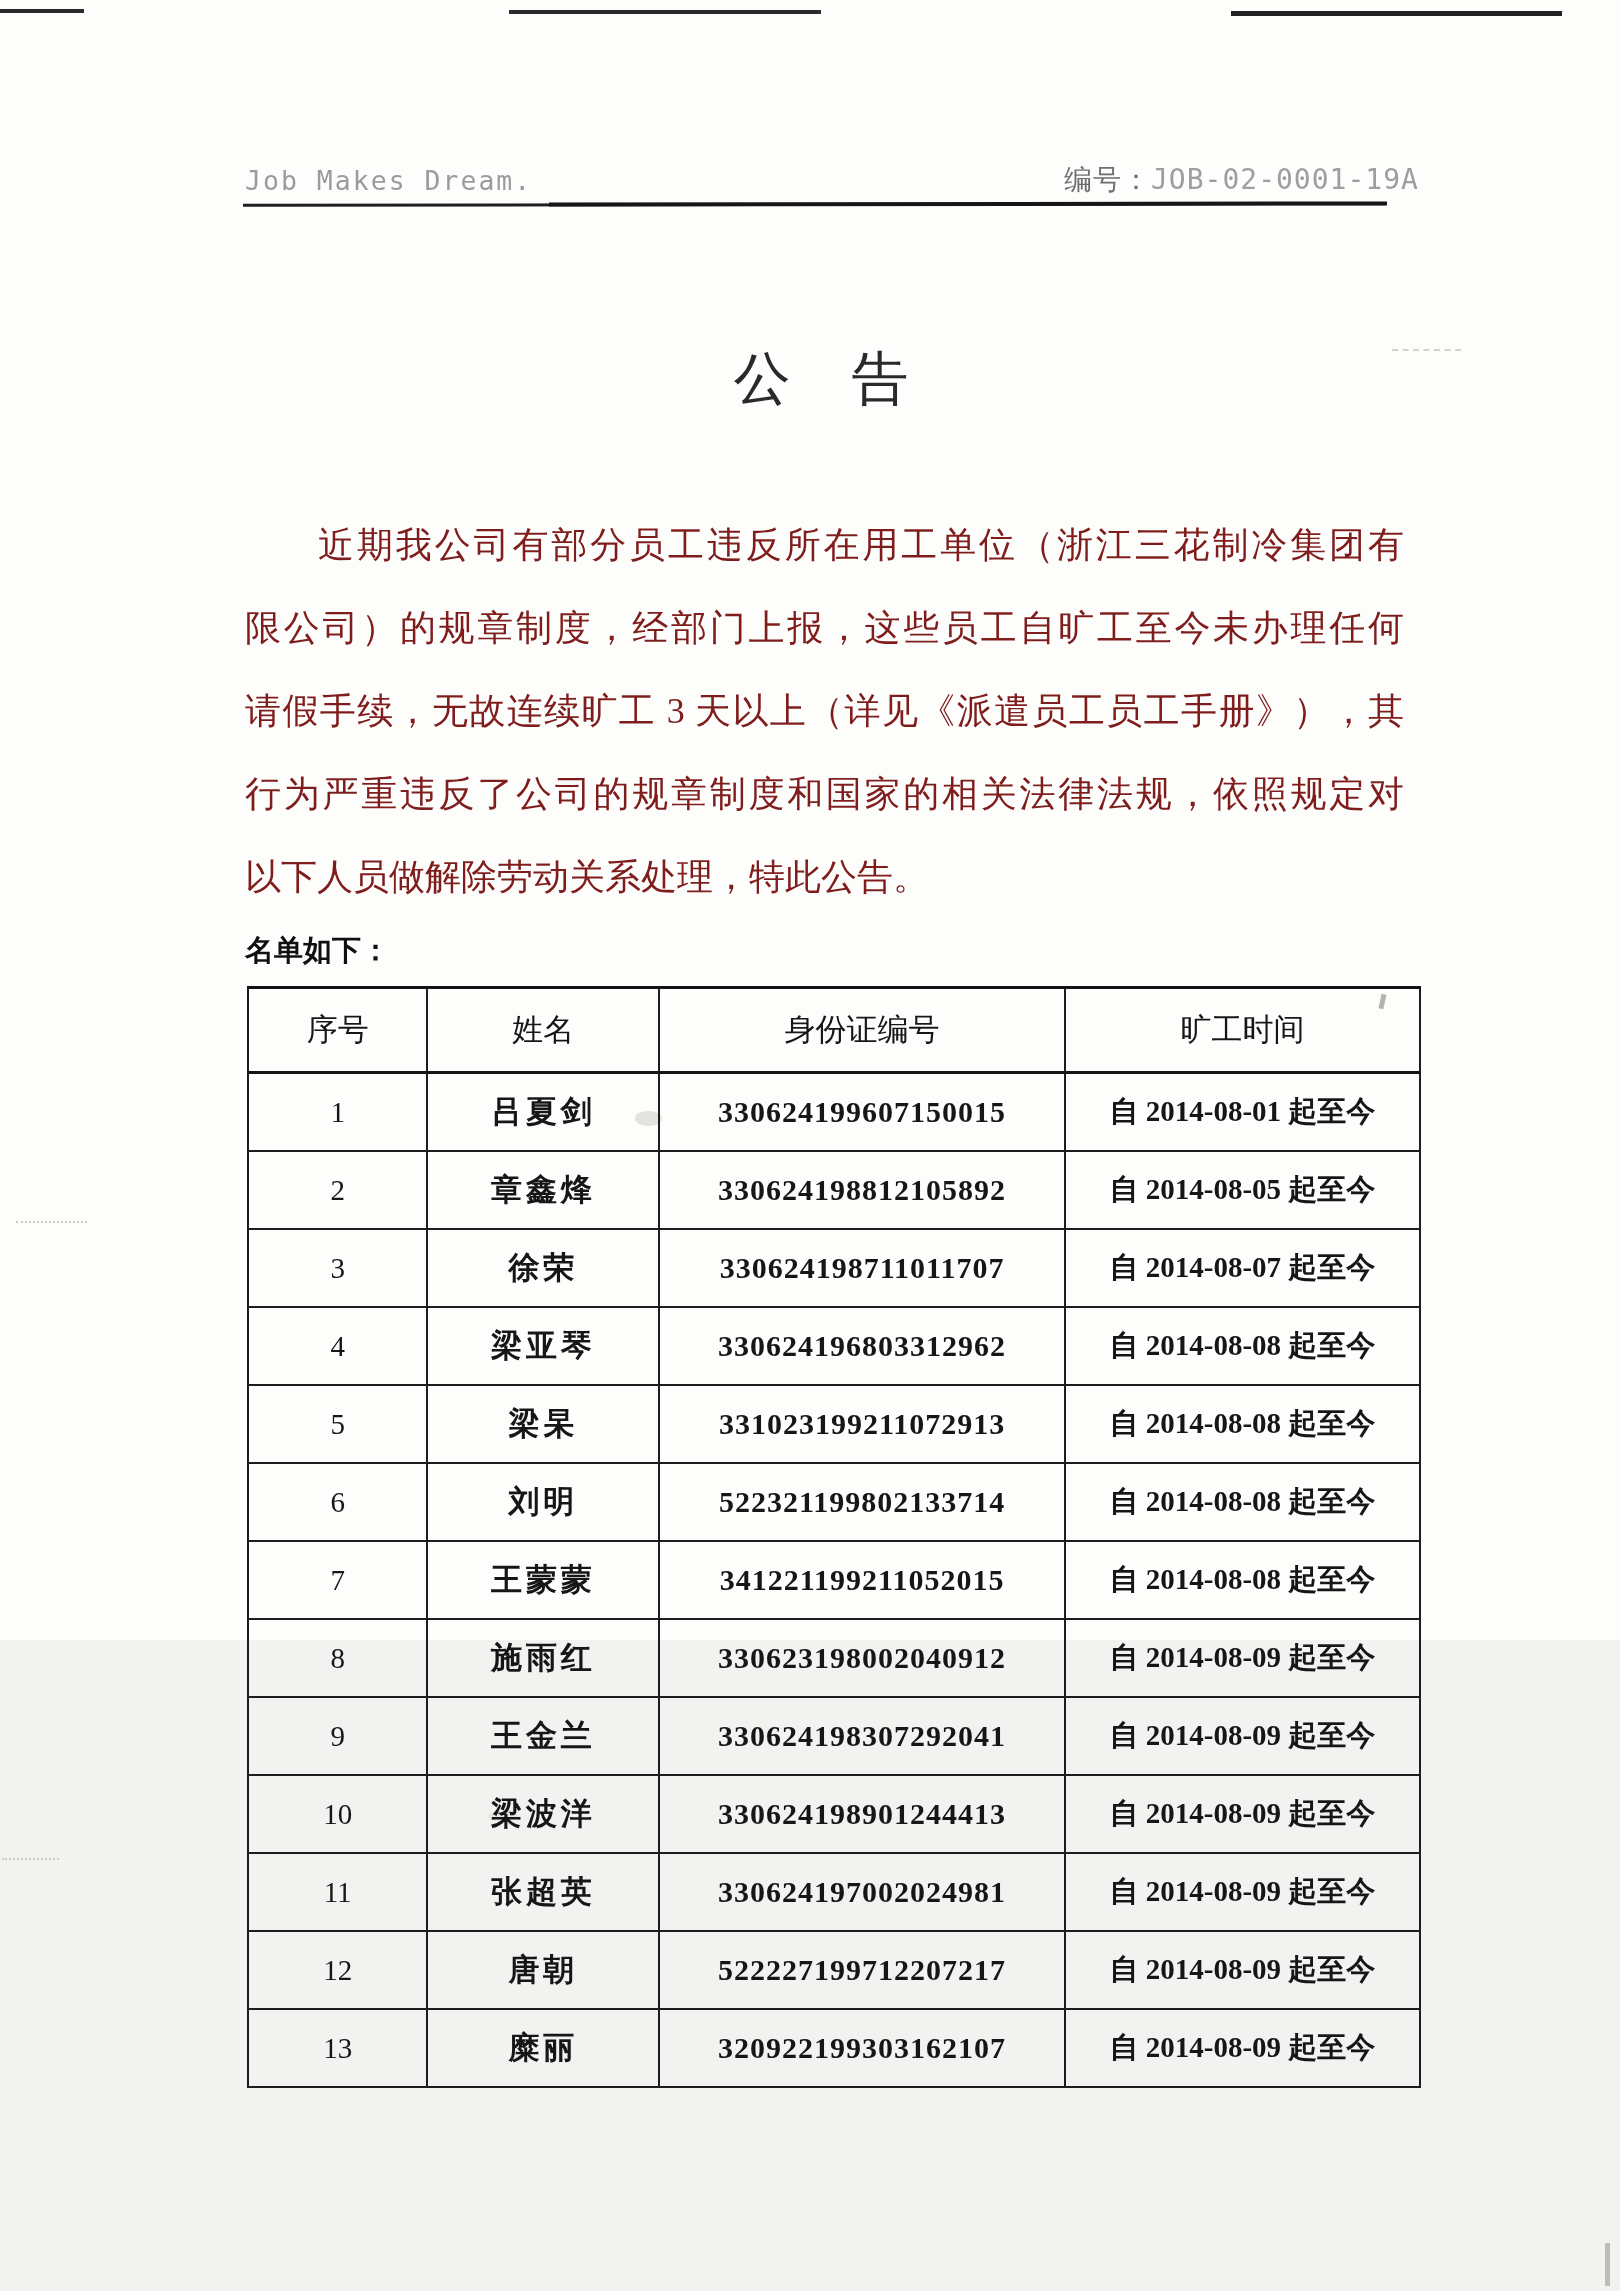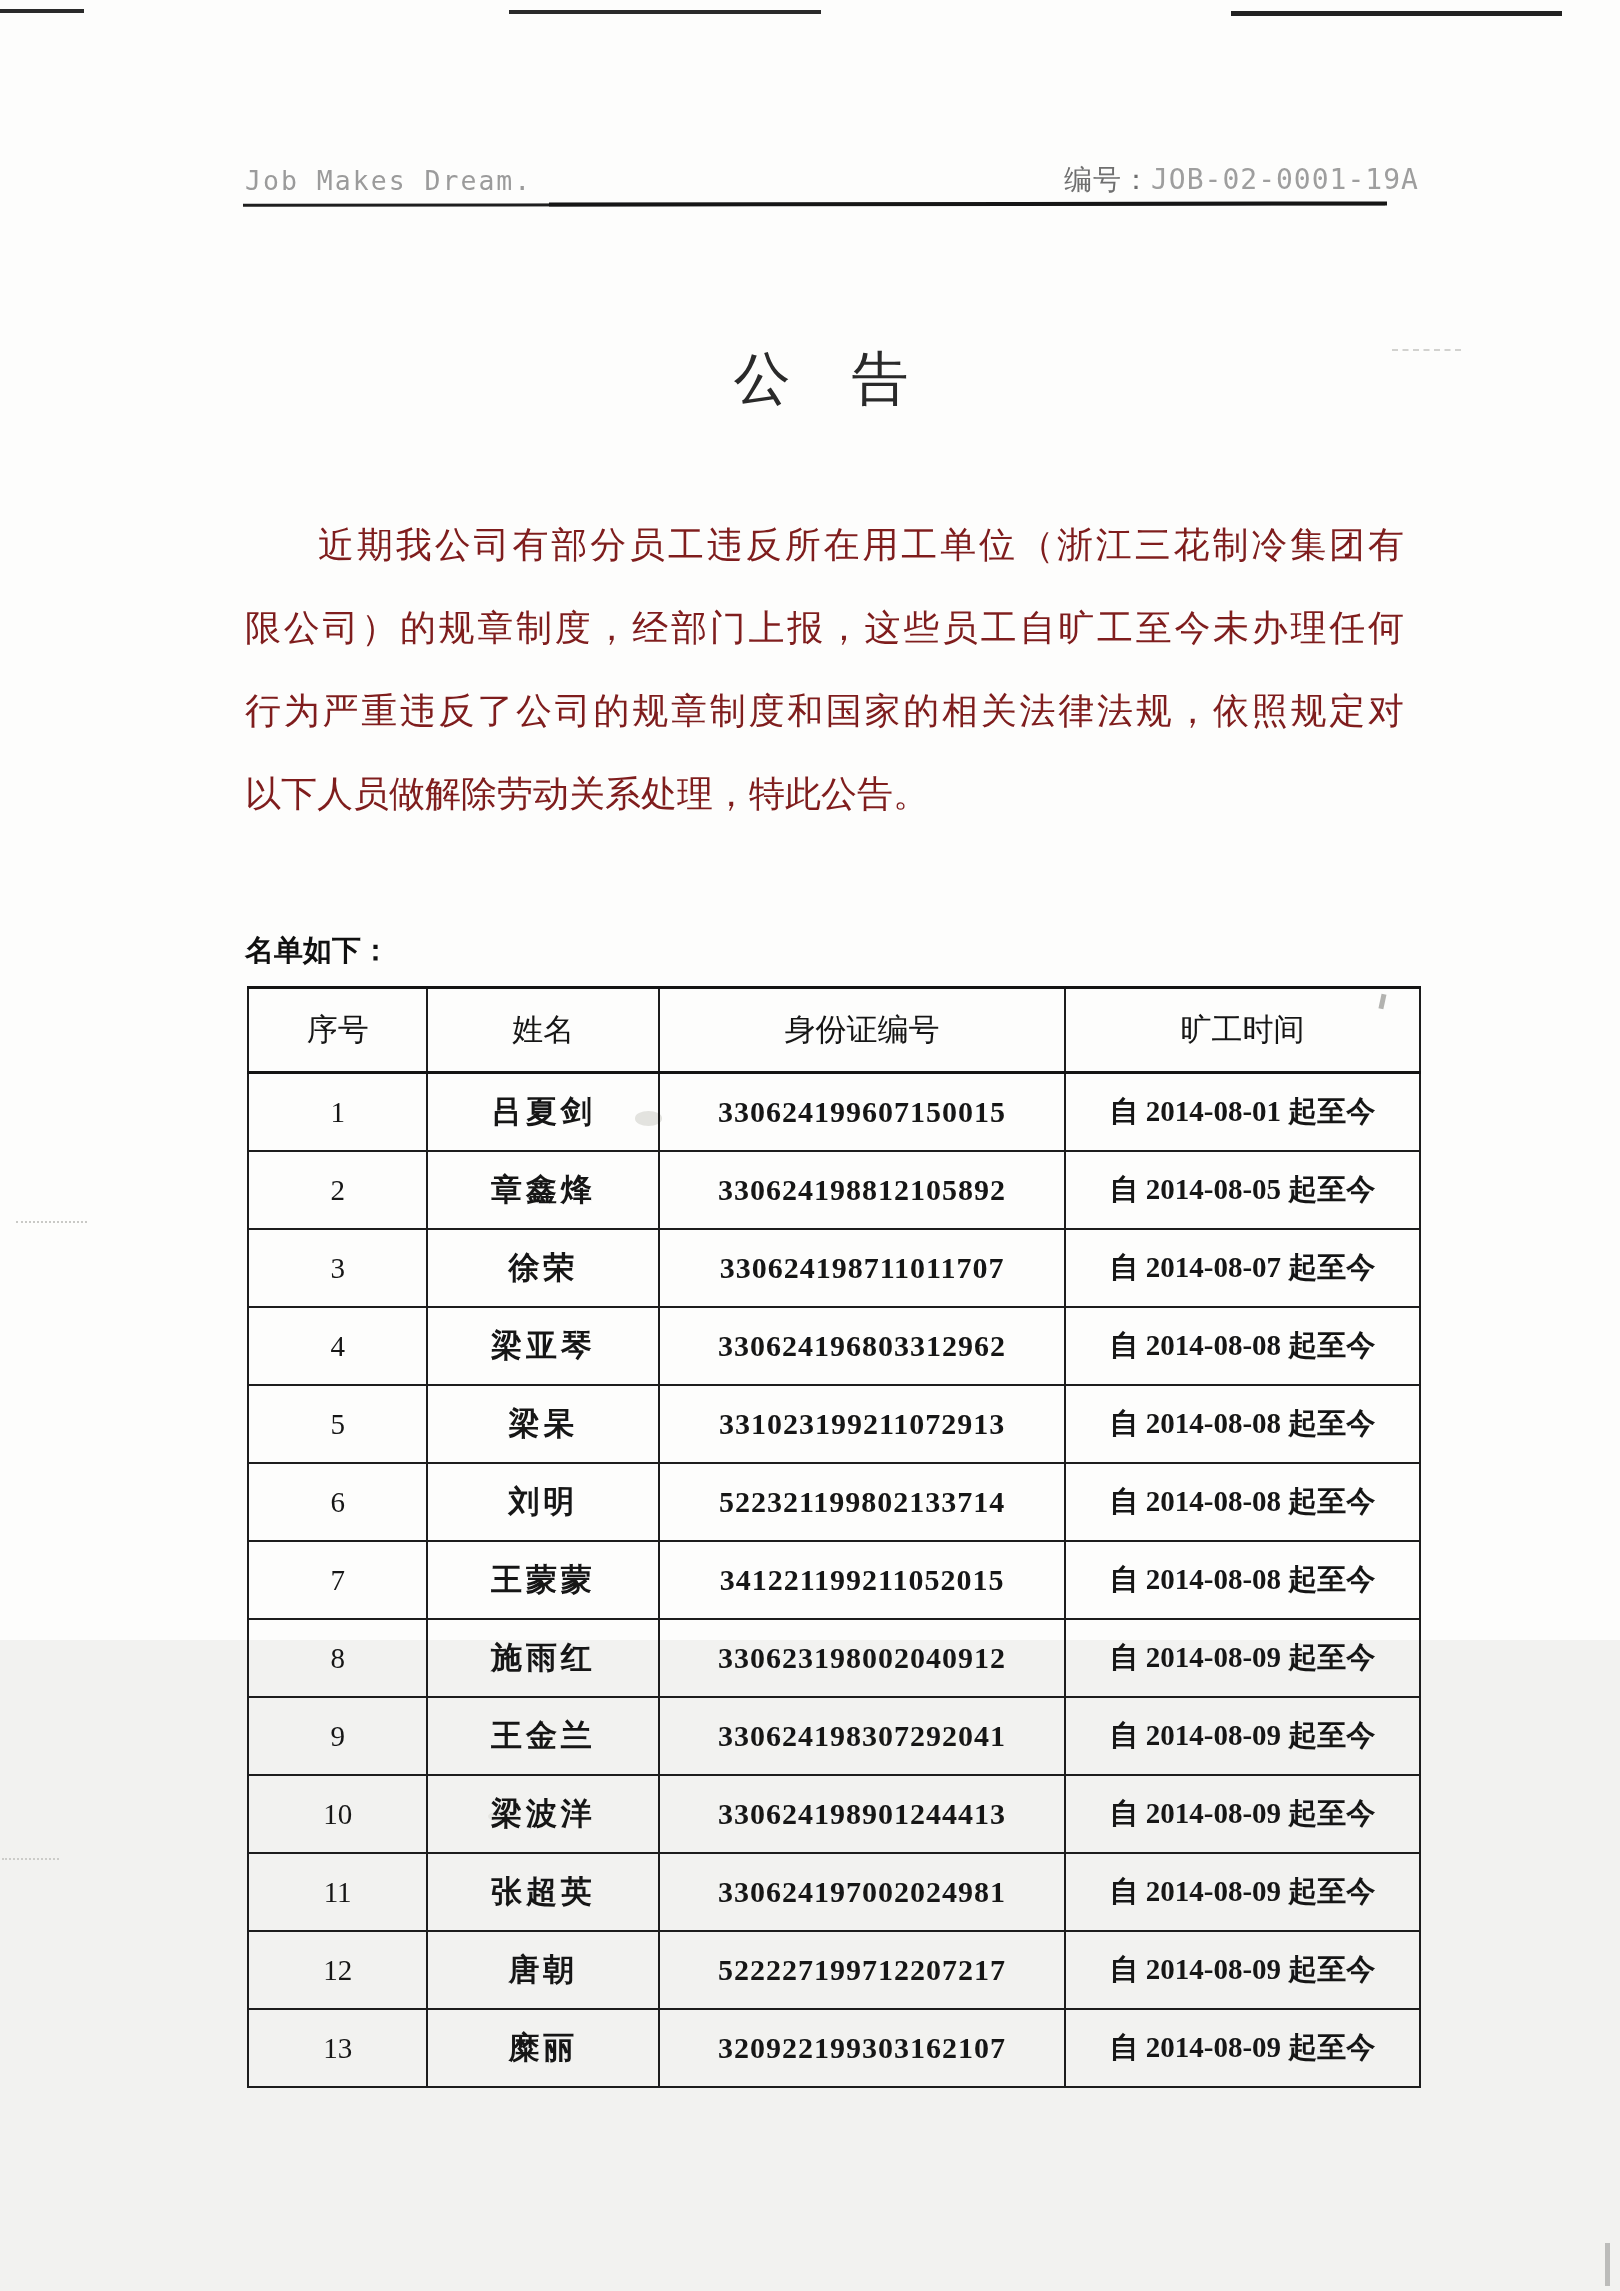--- a/index.html
+++ b/index.html
@@ -115,20 +115,21 @@
     <span class="lbl">编号：</span><span class="num">JOB-02-0001-19A</span>
   </div>
   <div class="hdr-rule"></div>
   <div class="hdr-rule2"></div>
 
   <div class="title">公　告</div>
 
   <div class="body-par">
     <div class="ln first">近期我公司有部分员工违反所在用工单位（浙江三花制冷集团有</div>
     <div class="ln">限公司）的规章制度，经部门上报，这些员工自旷工至今未办理任何</div>
+    <div class="ln">请假手续，无故连续旷工 3 天以上（详见《派遣员工员工手册》），其</div>
     <div class="ln">行为严重违反了公司的规章制度和国家的相关法律法规，依照规定对</div>
     <div class="ln last">以下人员做解除劳动关系处理，特此公告。</div>
   </div>
 
   <div class="list-label">名单如下：</div>
 
   <table class="roster">
     <colgroup>
       <col style="width:15.3%">
       <col style="width:19.8%">

